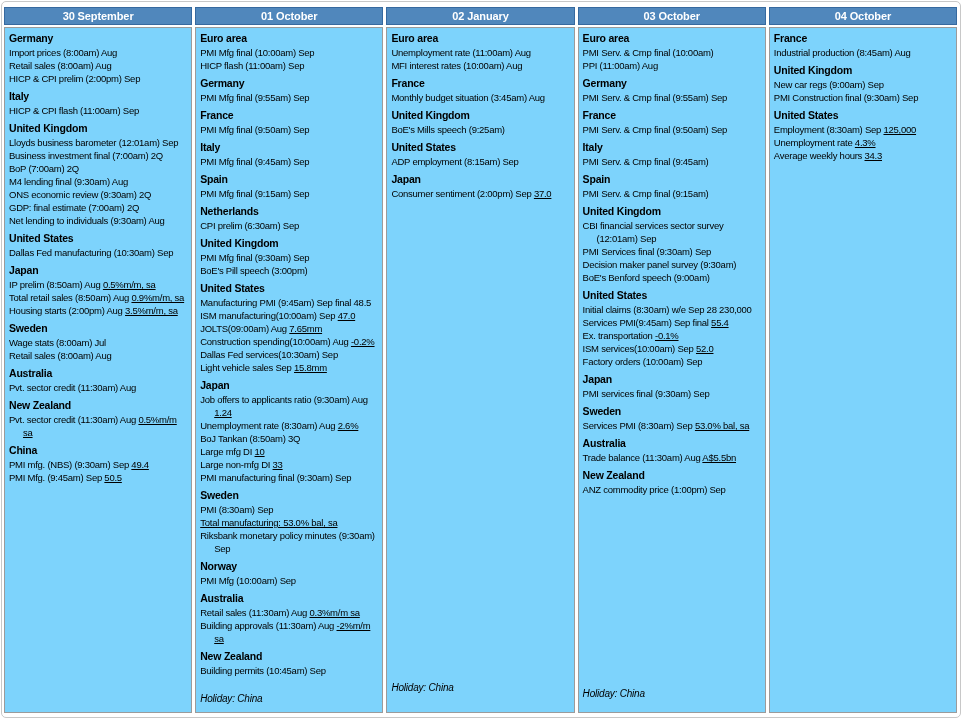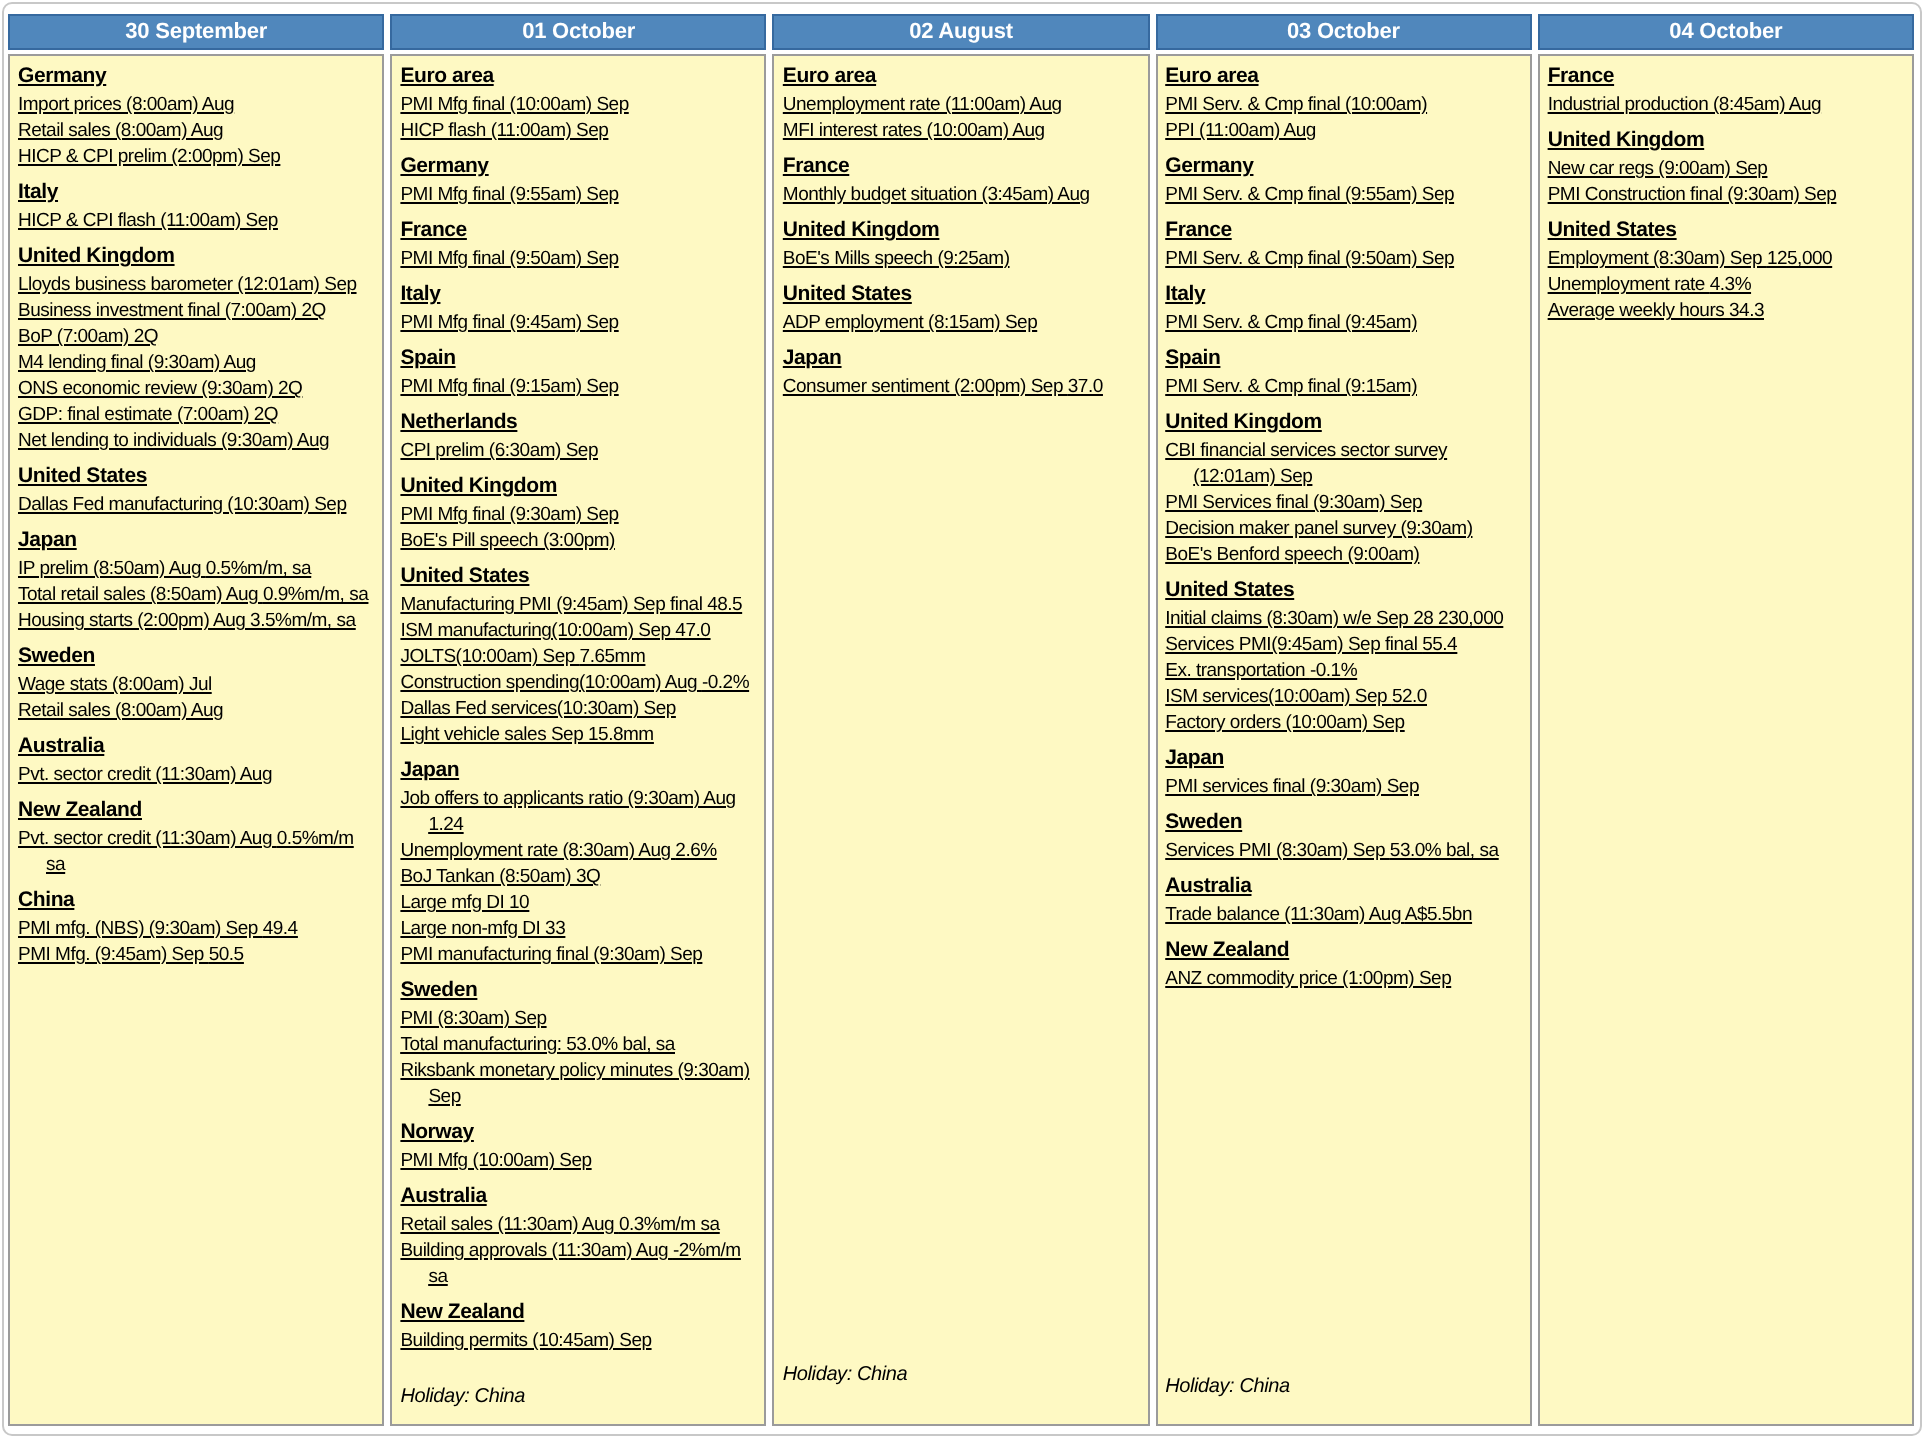--- a/index.html
+++ b/index.html
@@ -19,21 +19,21 @@
   .col-header{
     height:16px;flex:0 0 16px;
     background:var(--header-bg,#5087bc);
     border:1px solid var(--header-border,#36699f);
     color:var(--header-text,#fff);
     font-weight:bold;font-size:11px;line-height:16px;text-align:center;
     margin-bottom:2px;letter-spacing:-0.1px;
   }
   .col-body{
     flex:1 1 auto;border:1px solid var(--body-border,#9b9b9b);
-    background:#fef9c3;padding:3px 4px;position:relative;overflow:hidden;text-decoration:underline;
+    background:#7dd3fc;padding:3px 4px;position:relative;overflow:hidden;
   }
   .section{margin-bottom:4px;}
   .country{
     font-weight:bold;font-size:10.5px;line-height:14px;
     letter-spacing:-0.2px;margin-bottom:1px;
   }
   .item{
     font-size:9.5px;line-height:13px;letter-spacing:-0.25px;
     padding-left:14px;text-indent:-14px;
   }
@@ -134,21 +134,21 @@
         </div>
         <div class="section">
           <div class="country">United Kingdom</div>
           <div class="item"><span>PMI Mfg final (9:30am) Sep</span></div>
           <div class="item"><span>BoE's Pill speech (3:00pm)</span></div>
         </div>
         <div class="section">
           <div class="country">United States</div>
           <div class="item"><span>Manufacturing PMI (9:45am) Sep final 48.5</span></div>
           <div class="item"><span>ISM manufacturing(10:00am) Sep </span><span class="u">47.0</span></div>
-          <div class="item"><span>JOLTS(10:00am) Sep </span><span class="u">7.65mm</span></div>
+          <div class="item"><span>JOLTS(09:00am) Aug </span><span class="u">7.65mm</span></div>
           <div class="item"><span>Construction spending(10:00am) Aug </span><span class="u">-0.2%</span></div>
           <div class="item"><span>Dallas Fed services(10:30am) Sep</span></div>
           <div class="item"><span>Light vehicle sales Sep </span><span class="u">15.8mm</span></div>
         </div>
         <div class="section">
           <div class="country">Japan</div>
           <div class="item"><span>Job offers to applicants ratio (9:30am) Aug </span><span class="u">1.24</span></div>
           <div class="item"><span>Unemployment rate (8:30am) Aug </span><span class="u">2.6%</span></div>
           <div class="item"><span>BoJ Tankan (8:50am) 3Q</span></div>
           <div class="item"><span>Large mfg DI </span><span class="u">10</span></div>
@@ -171,21 +171,21 @@
           <div class="item"><span>Building approvals (11:30am) Aug </span><span class="u">-2%m/m sa</span></div>
         </div>
         <div class="section">
           <div class="country">New Zealand</div>
           <div class="item"><span>Building permits (10:45am) Sep</span></div>
         </div>
         <div class="holiday">Holiday: China</div>
       </div>
     </div>
     <div class="col">
-      <div class="col-header"><span>02 August</span></div>
+      <div class="col-header"><span>02 January</span></div>
       <div class="col-body">
         <div class="section">
           <div class="country">Euro area</div>
           <div class="item"><span>Unemployment rate (11:00am) Aug</span></div>
           <div class="item"><span>MFI interest rates (10:00am) Aug</span></div>
         </div>
         <div class="section">
           <div class="country">France</div>
           <div class="item"><span>Monthly budget situation (3:45am) Aug</span></div>
         </div>

